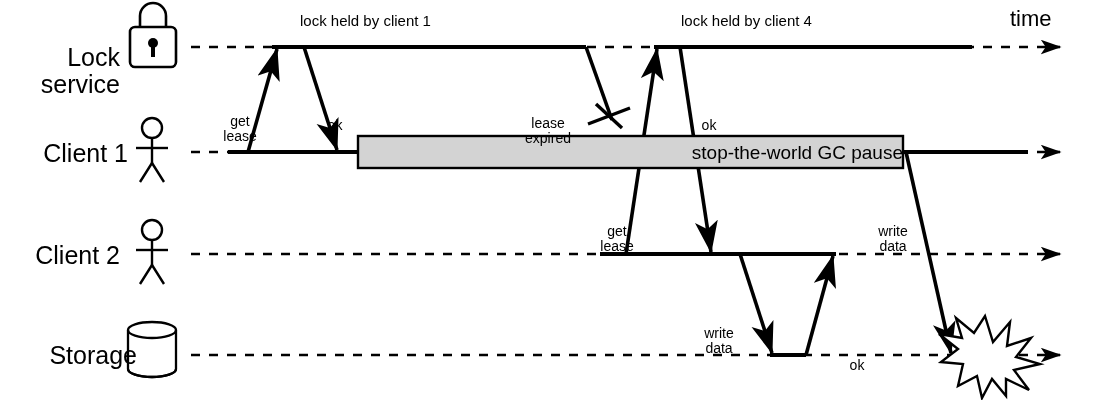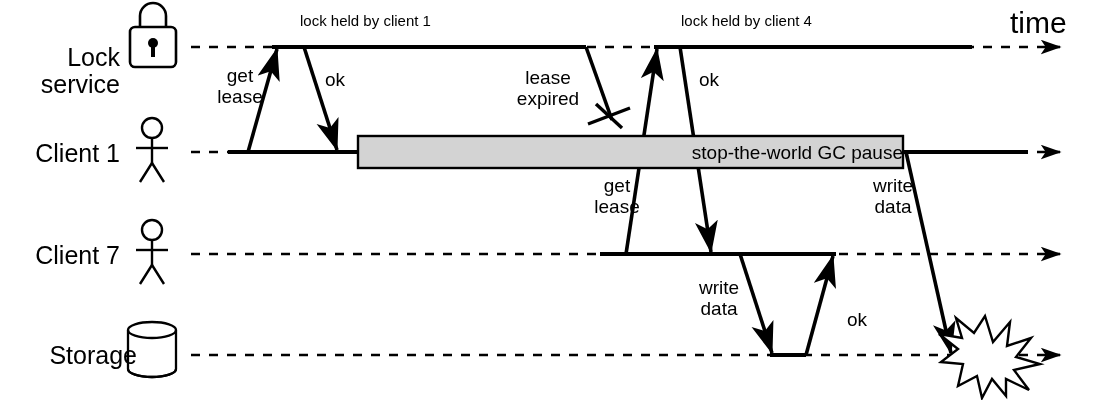--- a/index.html
+++ b/index.html
@@ -1,22 +1,22 @@
 <!DOCTYPE html>
 <html><head>
 <meta charset="utf-8">
 <style>
   html,body{margin:0;padding:0;background:#ffffff;}
   #stage{position:relative;width:1100px;height:400px;background:#ffffff;
          font-family:"Liberation Sans","DejaVu Sans",sans-serif;overflow:hidden;}
   #canvas{position:absolute;left:0;top:0;width:1100px;height:400px;}
   .lane-label{position:absolute;font-size:25px;color:#000;text-align:right;white-space:nowrap;}
-  .msg{position:absolute;font-size:19px;color:#000;line-height:1.08;white-space:pre;text-align:center;}
+  .msg{position:absolute;font-size:14px;color:#000;line-height:1.08;white-space:pre;text-align:center;margin-top:48px;}
   .hdr{position:absolute;font-size:15px;color:#000;white-space:nowrap;}
-  .timehdr{position:absolute;font-size:30px;color:#000;white-space:nowrap;}
+  .timehdr{position:absolute;font-size:22px;color:#000;white-space:nowrap;}
   .gclabel{position:absolute;font-size:19px;color:#000;white-space:nowrap;}
 </style>
 </head>
 <body>
 
 <div id="stage">
 
   <svg id="canvas" viewBox="0 0 1100 400">
     <defs>
       <marker id="ah" markerWidth="10" markerHeight="10" refX="8.6" refY="3.2" orient="auto" markerUnits="strokeWidth">
@@ -104,23 +104,23 @@
 
     <polygon fill="#ffffff" stroke="#000" stroke-width="2.4" points="985,316 993,342 1010,322 1007,346 1031,338 1016,357 1040,364 1014,370 1029,390 1006,379 1006,396 992,379 982,398 977,376 958,386 963,364 941,362 958,349 939,334 962,338 956,318 974,333"></polygon>
 
   </svg>
 
   <div class="lane-label" style="left: 0px; top: 16px; width: 120px; line-height: 1.1; white-space: pre-line;">
     <div style="white-space:pre-line;">Lock
 service</div>
   </div>
 
-  <div class="lane-label" style="left:0;top:139px;width:120px;">Client 1</div>
+  <div class="lane-label" style="left:8px;top:139px;width:120px;">Client 1</div>
 
-  <div class="lane-label" style="left:0;top:241px;width:120px;">Client 7</div>
+  <div class="lane-label" style="left:0;top:241px;width:120px;">Client 2</div>
 
   <div class="lane-label" style="left:17px;top:341px;width:120px;">Storage</div>
 
   <div class="hdr" style="left:300px;top:12px;">lock held by client 1</div>
 
   <div class="hdr" style="left:681px;top:12px;">lock held by client 4</div>
 
   <div class="timehdr" style="left:1010px;top:6px;">time</div>
 
   <div class="msg" style="left: 204px; top: 66px; width: 72px; text-align: center; white-space: pre-line;">get

